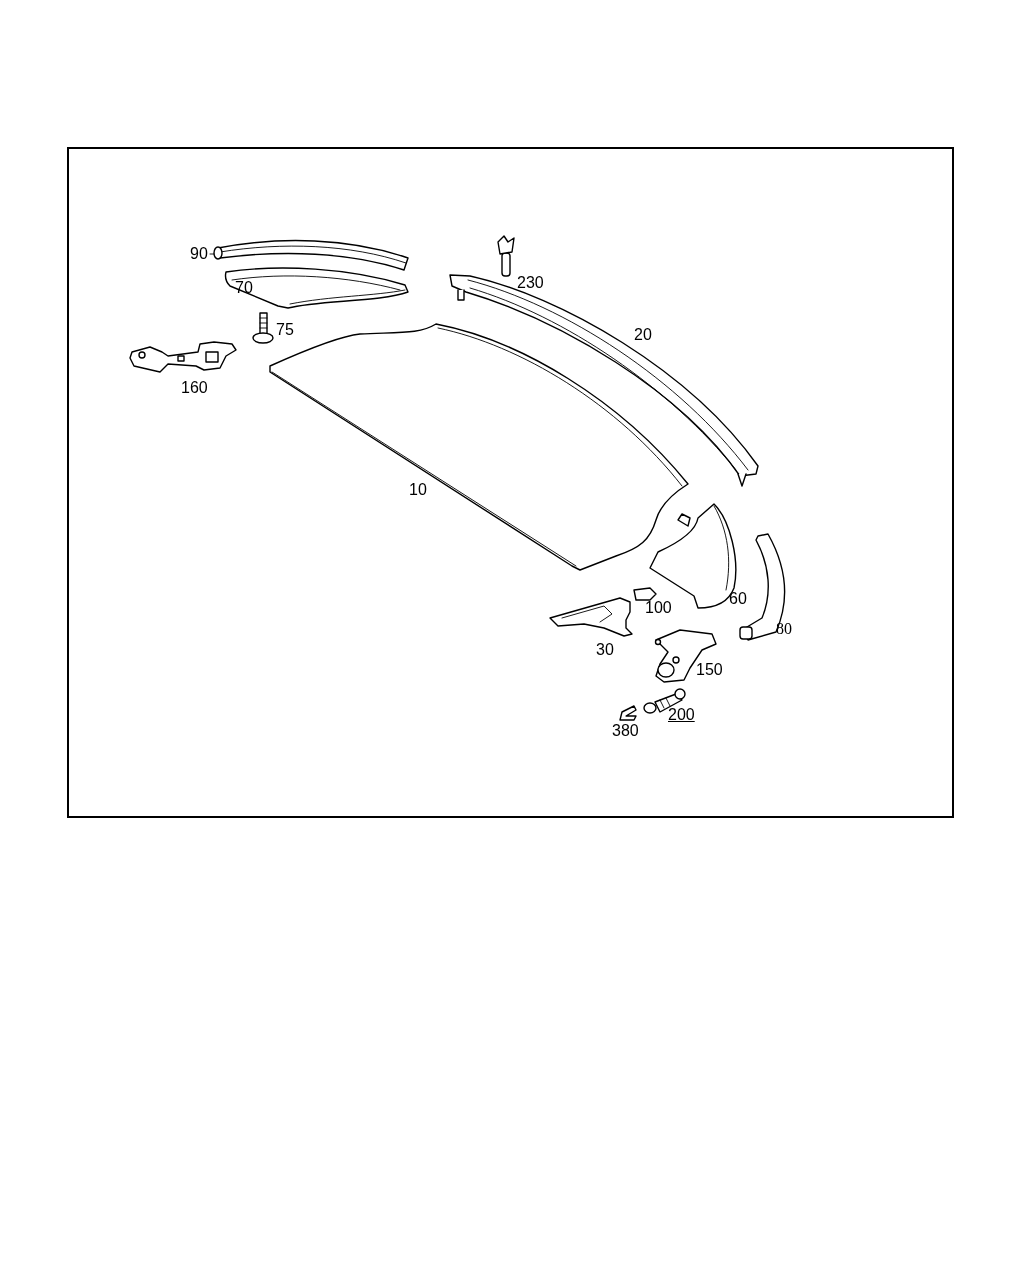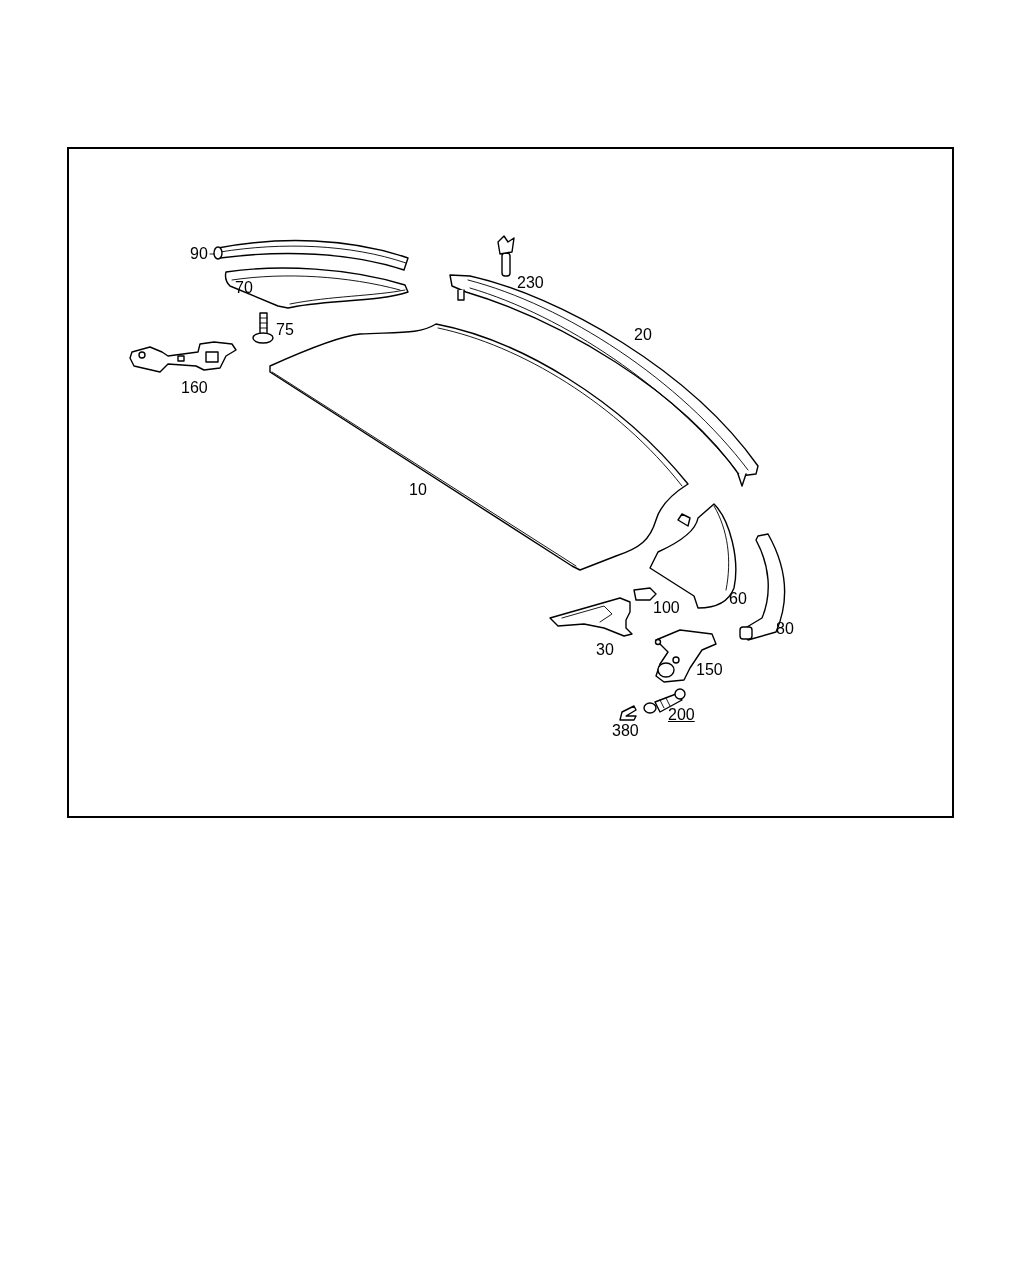--- a/index.html
+++ b/index.html
@@ -108,18 +108,18 @@
 </svg>
 
 <span class="lbl" style="left:190px;top:246px;">90</span>
 <span class="lbl" style="left:201px;top:280px;margin-left:34px;">70</span>
 <span class="lbl" style="left:276px;top:322px;">75</span>
 <span class="lbl" style="left:181px;top:380px;">160</span>
 <span class="lbl" style="left:517px;top:236px;margin-top:39px;">230</span>
 <span class="lbl" style="left:634px;top:327px;">20</span>
 <span class="lbl" style="left:409px;top:482px;">10</span>
 <span class="lbl" style="left:729px;top:591px;">60</span>
-<span class="lbl" style="left:776px;top:621px;">80</span>
-<span class="lbl" style="left:645px;top:600px;margin-left:8px;">100</span>
+<span class="lbl" style="left:776px;top:621px;font-family:Liberation Serif, serif;">80</span>
+<span class="lbl" style="left:645px;top:600px;">100</span>
 <span class="lbl" style="left:596px;top:642px;">30</span>
 <span class="lbl" style="left:696px;top:662px;">150</span>
 <span class="lbl" style="left:668px;top:707px;text-decoration:underline;">200</span>
 <span class="lbl" style="left:612px;top:723px;">380</span>
 
 </body></html>

